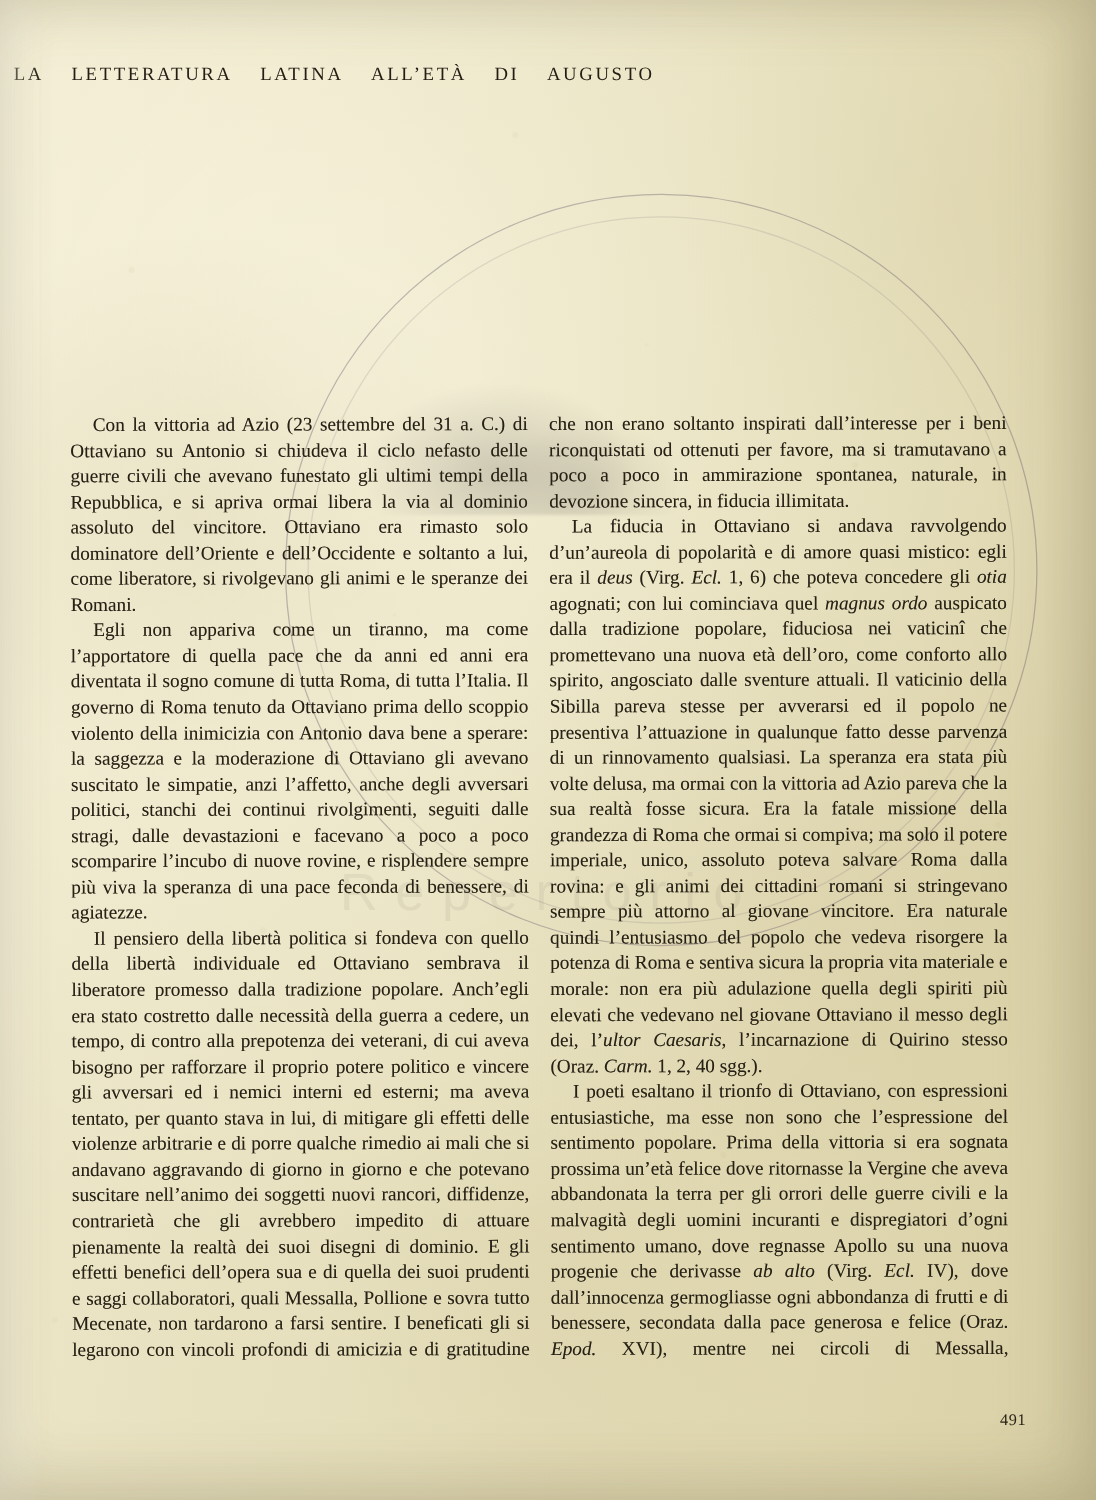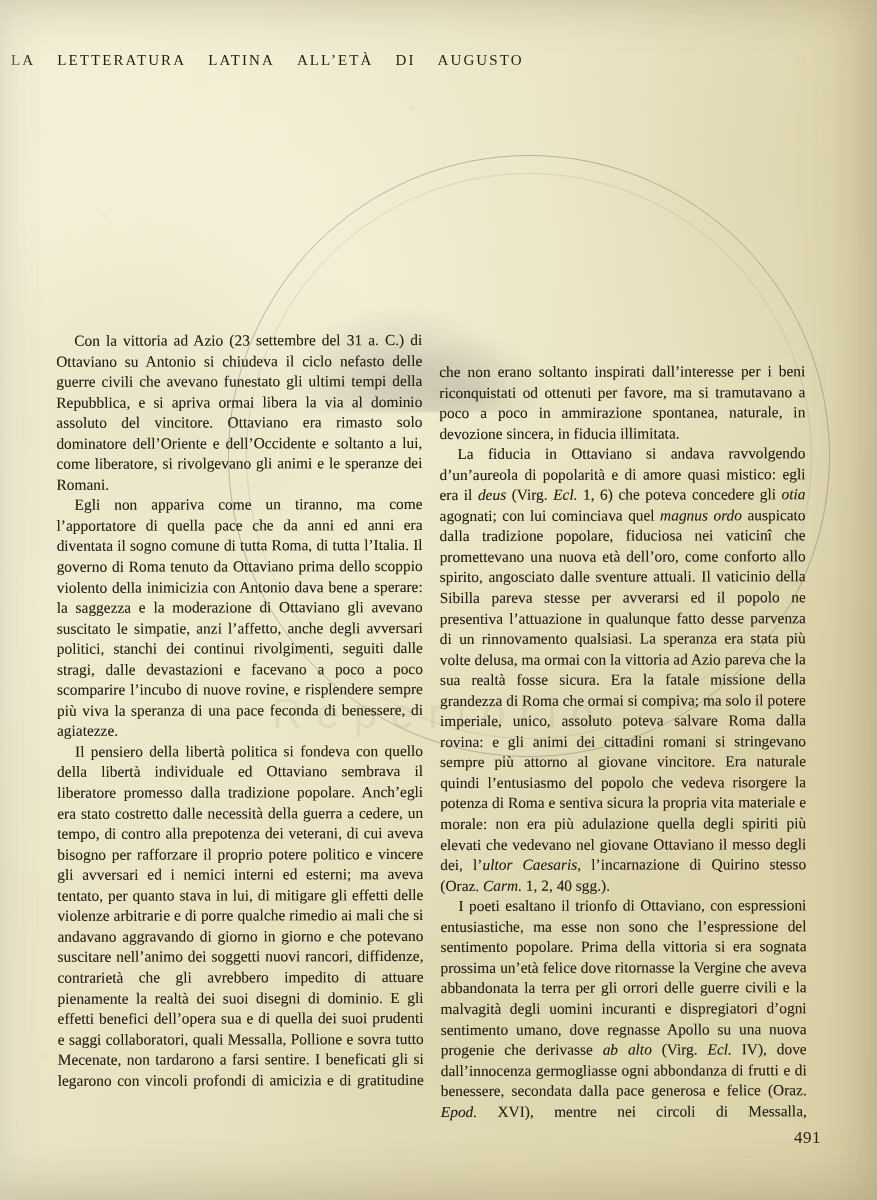--- a/index.html
+++ b/index.html
@@ -129,33 +129,33 @@
     line-height: 20.55px;
     text-align: justify;
     text-align-last: left;
     hyphens: none;
     color: #262015;
   }
   .col p {
     margin: 0;
     text-indent: 18px;
   }
-  .col p.cont { text-indent: 0; margin-top: 32px; }
+  .col p.cont { text-indent: 0; }
   .col p.last-full { text-align-last: justify; }
   .col i { }
 
   
   .columns { text-shadow: 0 0 .35px rgba(40,32,20,.35); }
 
   
   .folio {
     position: absolute;
     right: 56px;
     top: 1128px;
-    font-size: 17px;
+    font-size: 13px;
     letter-spacing: .5px;
     color: #2b2417;
     text-align: center;
   }
 
   
   .vignette {
     position: absolute;
     inset: 0;
     pointer-events: none;

